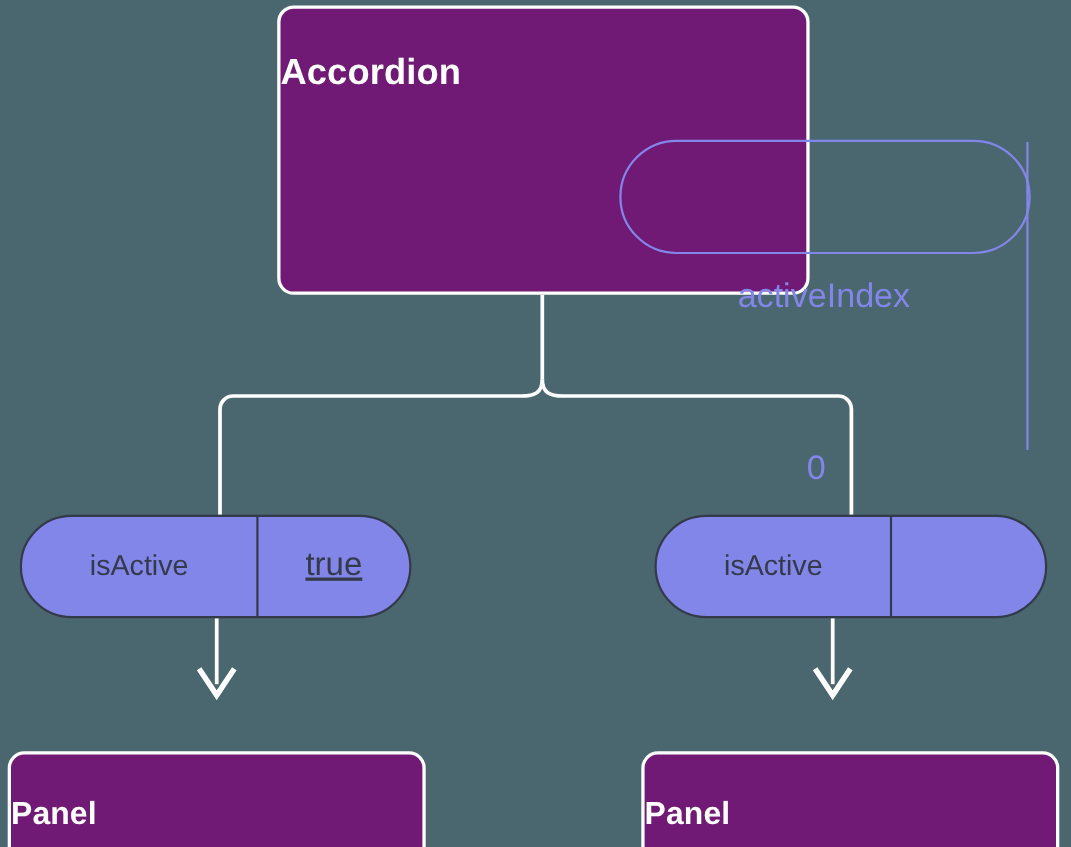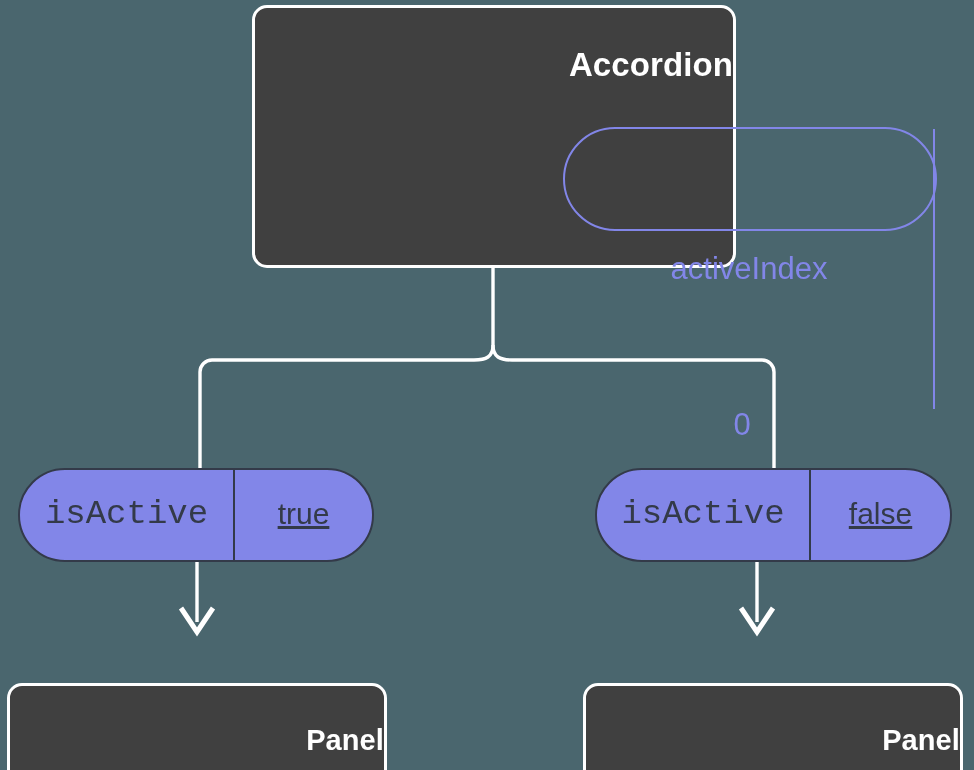--- a/index.html
+++ b/index.html
@@ -25,25 +25,25 @@
     top: 0;
     width: 974px;
     height: 770px;
     pointer-events: none;
   }
 
   
   .card {
     position: absolute;
     box-sizing: border-box;
-    background: #404040;
+    background: #701a75;
     border: 3px solid #ffffff;
     border-radius: 15px;
     display: flex;
-    align-items: flex-end;
+    align-items: flex-start;
     justify-content: center;
     flex-direction: column;
   }
   .card-root {
     left: 252px;
     top: 5px;
     width: 484px;
     height: 263px;
     justify-content: flex-start;
     padding-top: 40px;
@@ -120,24 +120,23 @@
     align-items: stretch;
   }
   .pill-left  { left: 18px;  width: 356px; }
   .pill-right { left: 595px; width: 357px; }
   .pill .pkey {
     display: flex;
     align-items: center;
     justify-content: center;
     border-right: 2px solid #333a49;
     color: #333a49;
-    font-size: 34px;
-    line-height: 1;
-    padding-bottom: 2px;
-    font-family: Liberation Mono, monospace;
+    font-size: 26px;
+    line-height: 1;
+    padding-bottom: 2px;
   }
   .pill-left  .pkey { flex: 0 0 213px; }
   .pill-right .pkey { flex: 0 0 212px; }
   .pill .pval {
     flex: 1 1 auto;
     display: flex;
     align-items: center;
     justify-content: center;
     color: #333a49;
     font-size: 30px;
@@ -184,20 +183,19 @@
     <div class="pkey">isActive</div>
     <div class="pval">true</div>
   </div>
 
   <div class="card panel-card panel-left">
     <div class="panel-label">Panel</div>
   </div>
 
   <div class="pill pill-right">
     <div class="pkey">isActive</div>
-    <div class="pval">false</div>
   </div>
 
   <div class="card panel-card panel-right">
     <div class="panel-label">Panel</div>
   </div>
 
 </div>
 
 </body></html>

